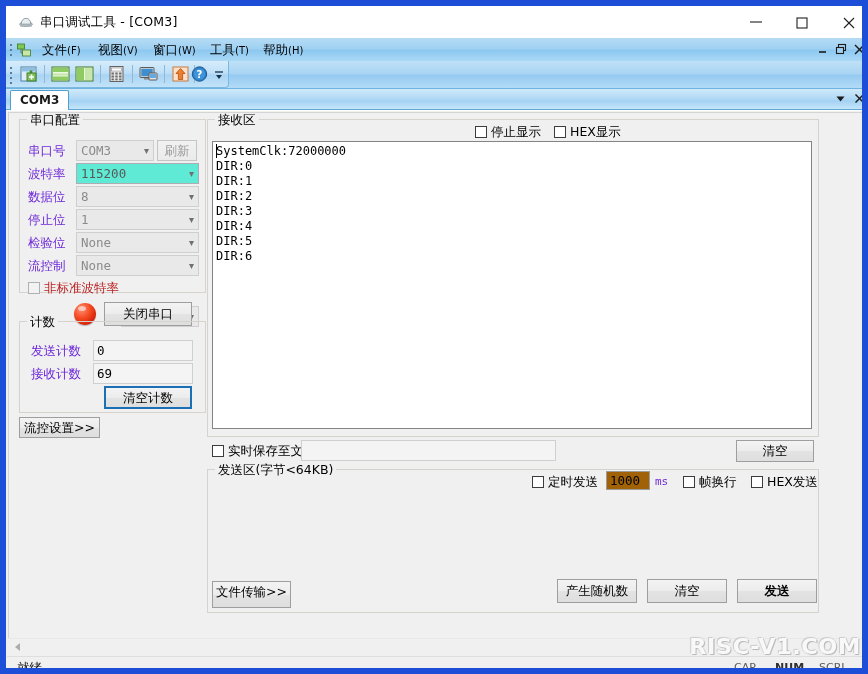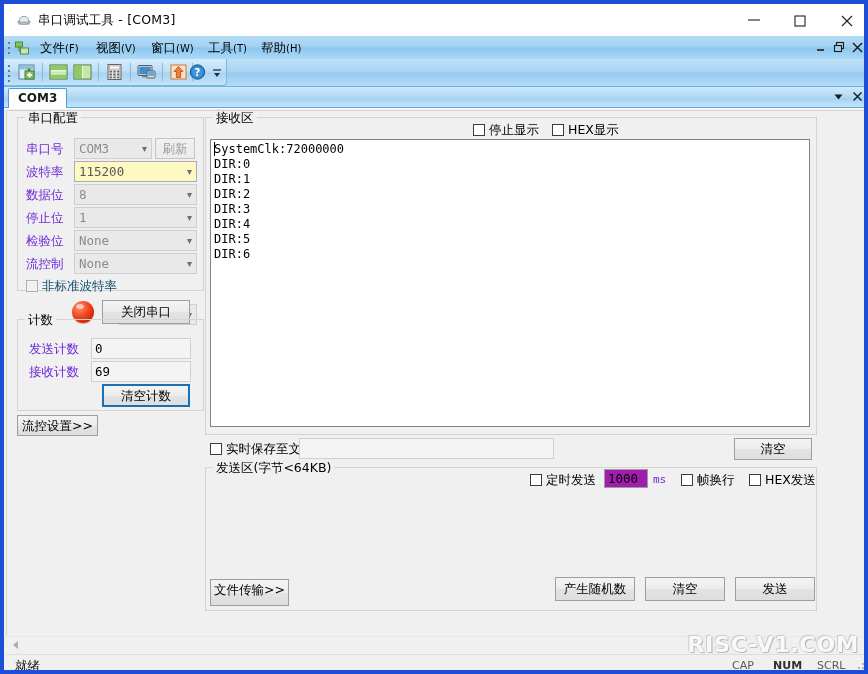--- a/index.html
+++ b/index.html
@@ -14,21 +14,21 @@
     font-family: "DejaVu Sans", "Liberation Sans", sans-serif;
     font-size: 12px;
     color: #000;
     -webkit-font-smoothing: none;
   }
   #app {
     position: relative;
     width: 868px;
     height: 674px;
     box-sizing: border-box;
-    border: 4px solid #1d4ed8;
+    border: 6px solid #1d4ed8;
     background: #f0f0f0;
     overflow: hidden;
   }
 
   
   .titlebar {
     position: absolute;
     left: 0; top: 0;
     width: 866px; height: 32px;
     background: #ffffff;
@@ -218,21 +218,21 @@
     padding: 0 3px;
     font-size: 12.5px;
     color: #000;
     white-space: nowrap;
   }
 
   .combo {
     position: absolute;
     box-sizing: border-box;
     border: 1px solid #abadb3;
-    background: #fef9c3;
+    background: #5eead4;
     height: 21px;
     cursor: default;
   }
   .combo.dis { background: #e9e9e9; border-color: #cfcfcf; }
   .combo .cval {
     position: absolute;
     left: 4px; top: 2px;
     font-size: 12.5px;
     color: #000;
     white-space: nowrap;
@@ -245,21 +245,21 @@
     right: 4px; top: 6px;
     font-size: 10px;
     color: #707070;
     line-height: 8px;
   }
 
   .txtbox {
     position: absolute;
     box-sizing: border-box;
     border: 1px solid #9c9c9c;
-    background: #a21caf;
+    background: #a16207;
     height: 21px;
     font-size: 12.5px;
     font-family: "DejaVu Sans Mono", "Liberation Mono", monospace;
     color: #000;
     line-height: 19px;
     padding-left: 3px;
     overflow: hidden;
     white-space: nowrap;
   }
   .txtbox.flat { border: 1px solid #cfcfcf; background: #f4f4f4; }
@@ -293,21 +293,21 @@
     width: 12px; height: 12px;
     box-sizing: border-box;
     border: 1px solid #3c3c3c;
     background: #fff;
   }
   .chk .box.dis { border-color: #b0b0b0; background: #f2f2f2; }
   .chk .ctext {
     position: absolute;
     left: 16px; top: 0;
   }
-  .chk .ctext.dis { color: #0c4a6e; }
+  .chk .ctext.dis { color: #b91c1c; }
 
   .led {
     position: absolute;
     width: 22px; height: 22px;
     border-radius: 50%;
     background: radial-gradient(circle at 34% 28%, #ff8f74 0%, #f44a20 42%, #cf1f07 78%, #a81400 100%);
     box-shadow: 0 1px 1px rgba(0,0,0,0.25);
   }
   .led::after {
     content: "";
@@ -742,21 +742,21 @@
       </div>
       <div class="chk" style="left:742px; top:361px;">
         <span class="box"></span>
         <span class="ctext">HEX发送</span>
       </div>
 
 
       <div class="btn" style="left:203px; top:468px; width:79px; height:27px; line-height:19px;">文件传输&gt;&gt;</div>
       <div class="btn" style="left:548px; top:466px; width:80px; height:24px; line-height:22px;">产生随机数</div>
       <div class="btn" style="left:638px; top:466px; width:80px; height:24px; line-height:22px;">清空</div>
-      <div class="btn" style="left:728px; top:466px; width:80px; height:24px; line-height:22px;">发送</div>
+      <div class="btn" style="left:728px; top:466px; width:80px; height:24px; line-height:22px;font-weight:bold;">发送</div>
 
     </div>
   </div>
 
   <div class="hostscroll">
     <span class="lfar"></span>
   </div>
 
   <div class="watermark">RISC-V1.COM</div>
 

